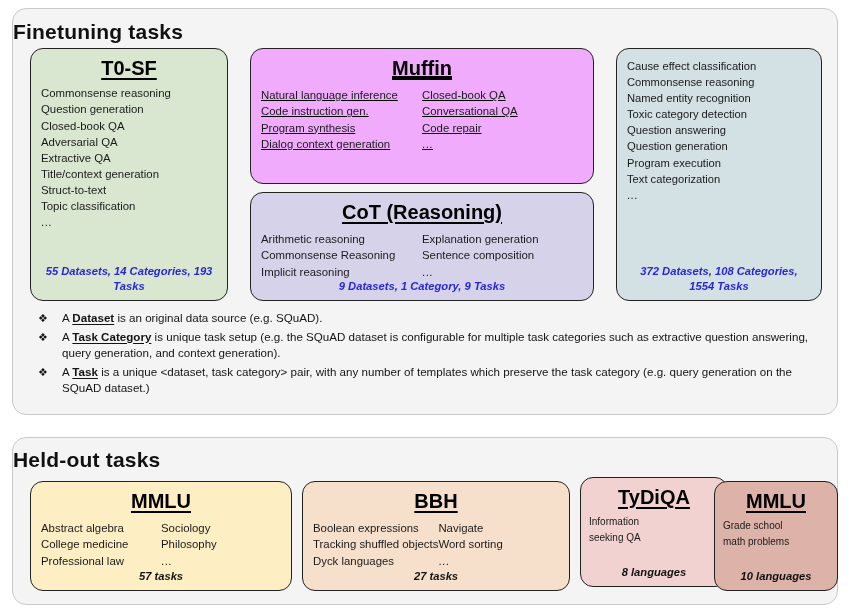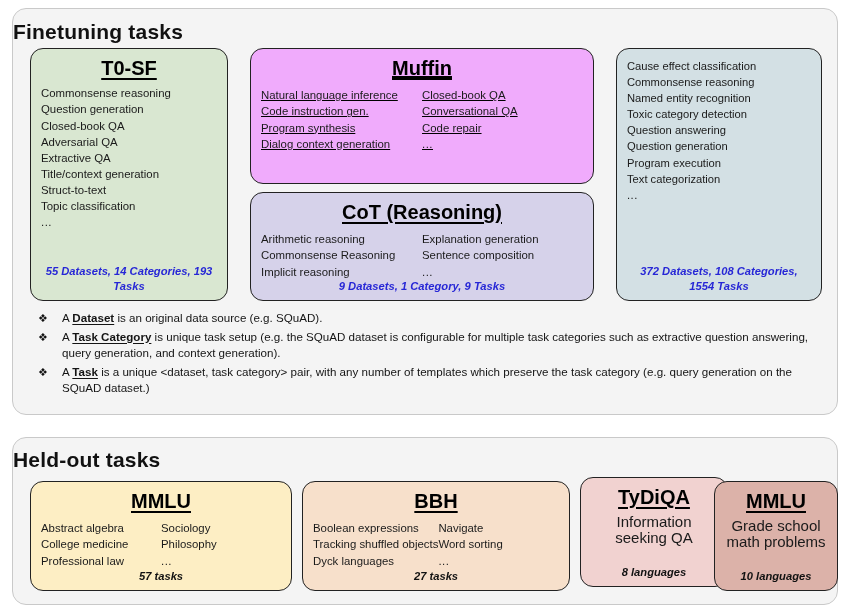--- a/index.html
+++ b/index.html
@@ -181,23 +181,22 @@
     margin-top: 21px;
   }
   #card-mgsm {
     left: 714px; top: 481px; width: 124px; height: 110px;
     background: #dcb2a9;
   }
   #panel-heldout { }
   #card-mgsm.card, #card-tydiqa.card { padding-left: 8px; padding-right: 8px; }
 
   .centered-items {
-    font-size: 15px;
+    font-size: 10px;
     line-height: 15.5px;
-    text-align: center;
     color: #1a1a1a;
   }
 </style>
 </head>
 <body>
 
 <div class="page">
 
   <div class="panel" id="panel-finetuning">
     <div class="panel-title">Finetuning tasks</div>

